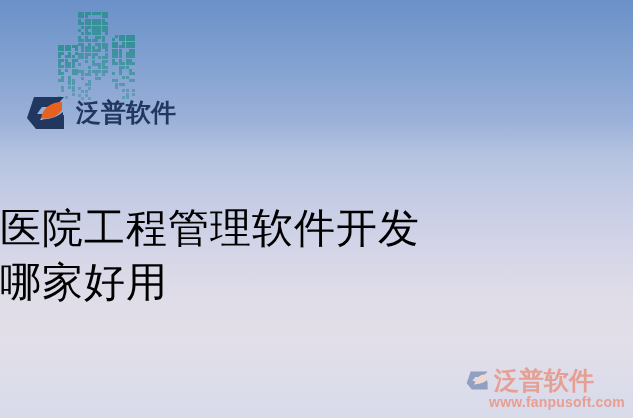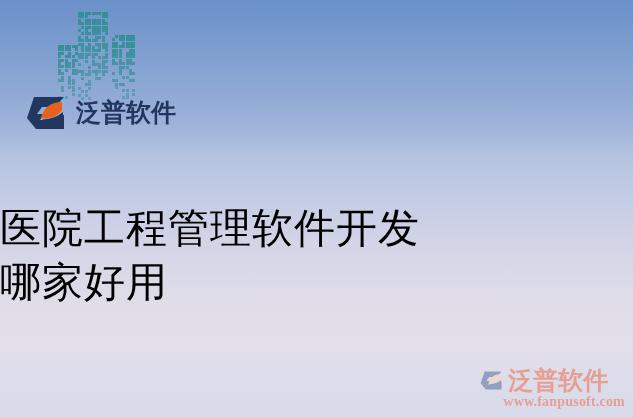--- a/index.html
+++ b/index.html
@@ -125,21 +125,21 @@
     font-family: "DejaVu Sans", "Liberation Sans", sans-serif;
     font-size: 25px;
     font-weight: 700;
     color: #e79a8c;
     line-height: 1;
     white-space: nowrap;
   }
   #watermark .wm-url {
     margin-top: 1px;
     margin-left: 24px;
-    font-family: Liberation Serif, serif;
+    font-family: Liberation Sans, sans-serif;
     font-size: 14px;
     font-weight: 700;
     color: #e79a8c;
     letter-spacing: 0.2px;
     white-space: nowrap;
   }
 </style>
 </head>
 <body>
 

